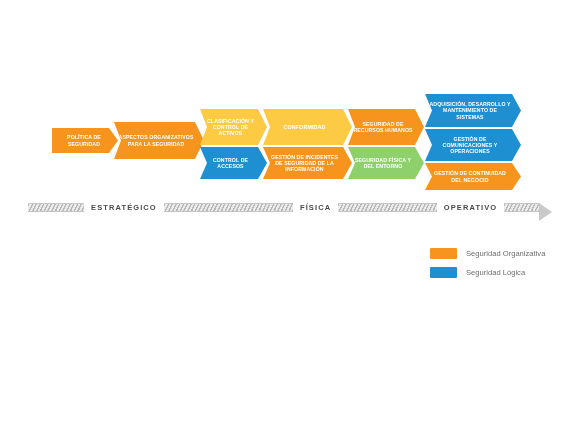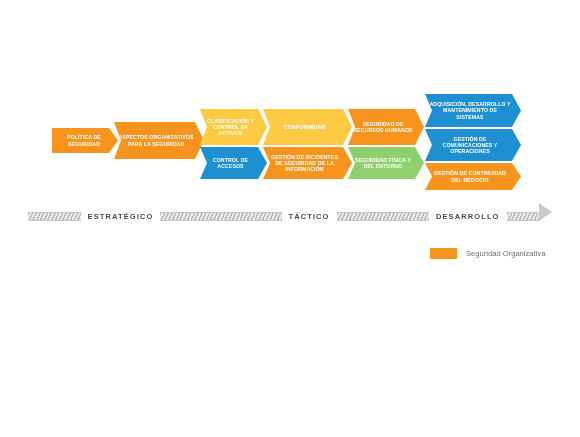--- a/index.html
+++ b/index.html
@@ -49,21 +49,21 @@
   }
 
   
   #axis {
     position: absolute;
     left: 28px;
     top: 203px;
     width: 524px;
     height: 18px;
     display: flex;
-    align-items: flex-end;
+    align-items: flex-start;
   }
   .bar {
     height: 9px;
     background-image: repeating-linear-gradient(
         115deg,
         #b9b9b9 0px, #b9b9b9 1.4px,
         #eaeaea 1.4px, #eaeaea 3.4px);
     background-color: #d8d8d8;
     border-top: 1px solid #c6c6c6;
     border-bottom: 1px solid #c6c6c6;
@@ -154,27 +154,31 @@
       </div>
       <div class="chev" style="left: 425px; top: 163px; width: 96px; height: 27px; background: rgb(247, 148, 30); font-size: 5.2px;">
         <span class="lbl">GESTIÓN DE CONTINUIDAD DEL NEGOCIO</span>
       </div>
     </div>
 
   <div id="axis">
     <div class="bar b1"></div>
     <div class="axis-label">ESTRATÉGICO</div>
     <div class="bar b2"></div>
-    <div class="axis-label">TÁCTICO</div>
+    <div class="axis-label">FÍSICA</div>
     <div class="bar b3"></div>
-    <div class="axis-label">DESARROLLO</div>
+    <div class="axis-label">OPERATIVO</div>
     <div class="bar b4"></div>
     <div class="arrowhead"></div>
   </div>
 
   <div id="legend">
       <div class="legend-row">
         <div class="swatch" style="background: rgb(247, 148, 30);"></div>
         <div class="legend-text">Seguridad Organizativa</div>
       </div>
+      <div class="legend-row">
+        <div class="swatch" style="background: rgb(30, 143, 208);"></div>
+        <div class="legend-text">Seguridad Lógica</div>
+      </div>
     </div>
 
 </div>
 
 </body></html>

